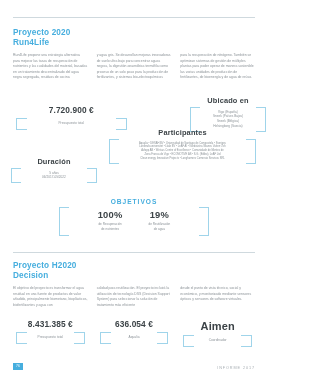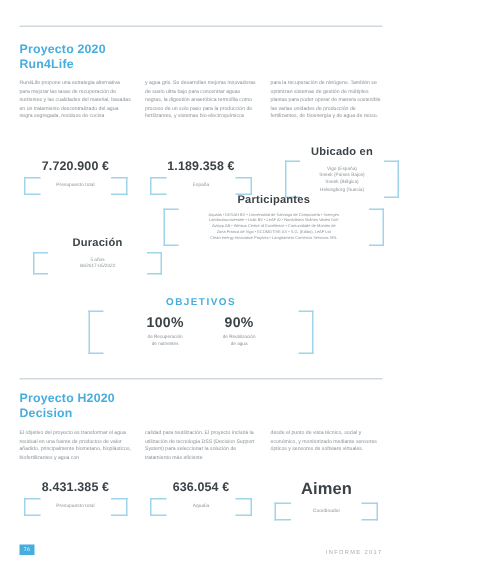--- a/index.html
+++ b/index.html
@@ -144,21 +144,21 @@
   .panel-frame:after{right:0;border-left:none;}
   .panel-body{
     padding:2.5px 11px;
     font-size:3.15px;
     line-height:1.55;
     color:#8b9297;
   }
   .panel-body .ln{display:block;}
 
   #panel-ubicado{left:190px;width:76px;top:96px;}
-  #panel-duracion{left:22px;width:86px;top:157px;}
+  #panel-duracion{left:11px;width:86px;top:157px;}
   #panel-participantes{left:109px;width:147px;top:128px;}
   #panel-objetivos{left:59px;width:150px;top:198px;}
 
   #panel-participantes .panel-body{
     font-size:2.65px;
     line-height:1.5;
     padding:2.5px 10px;
   }
 
   .obj-grid{
@@ -225,27 +225,20 @@
       <div class="col">para la recuperación de nitrógeno. También se optimizan sistemas de gestión de múltiples plantas para poder operar de manera sostenible las varias unidades de producción de fertilizantes, de bioenergía y de agua de reúso.</div>
     </div>
   </div>
 
   <div class="stat-row" id="stats-run4life">
     <div class="stat">
       <div class="stat-value">7.720.900 €</div>
       <div class="bracket">
         <div class="bracket-mid"></div>
         <div class="stat-caption">Presupuesto total</div>
-      </div>
-    </div>
-    <div class="stat">
-      <div class="stat-value">1.189.358 €</div>
-      <div class="bracket">
-        <div class="bracket-mid"></div>
-        <div class="stat-caption">España</div>
       </div>
     </div>
     <div class="stat"></div>
   </div>
 
   <div class="panel" id="panel-ubicado">
     <div class="panel-title">Ubicado en</div>
     <div class="panel-frame">
       <div class="panel-body">
         <span class="ln">Vigo (España)</span>
@@ -284,21 +277,21 @@
     <div class="panel-frame">
       <div class="obj-grid">
         <div class="obj">
           <div class="obj-pct">100%</div>
           <div class="obj-label">
             <span class="ln">de Recuperación</span>
             <span class="ln">de nutrientes</span>
           </div>
         </div>
         <div class="obj">
-          <div class="obj-pct">90%</div>
+          <div class="obj-pct">19%</div>
           <div class="obj-label">
             <span class="ln">de Reutilización</span>
             <span class="ln">de agua</span>
           </div>
         </div>
       </div>
     </div>
   </div>
 
   <div class="project" id="project-incover">

